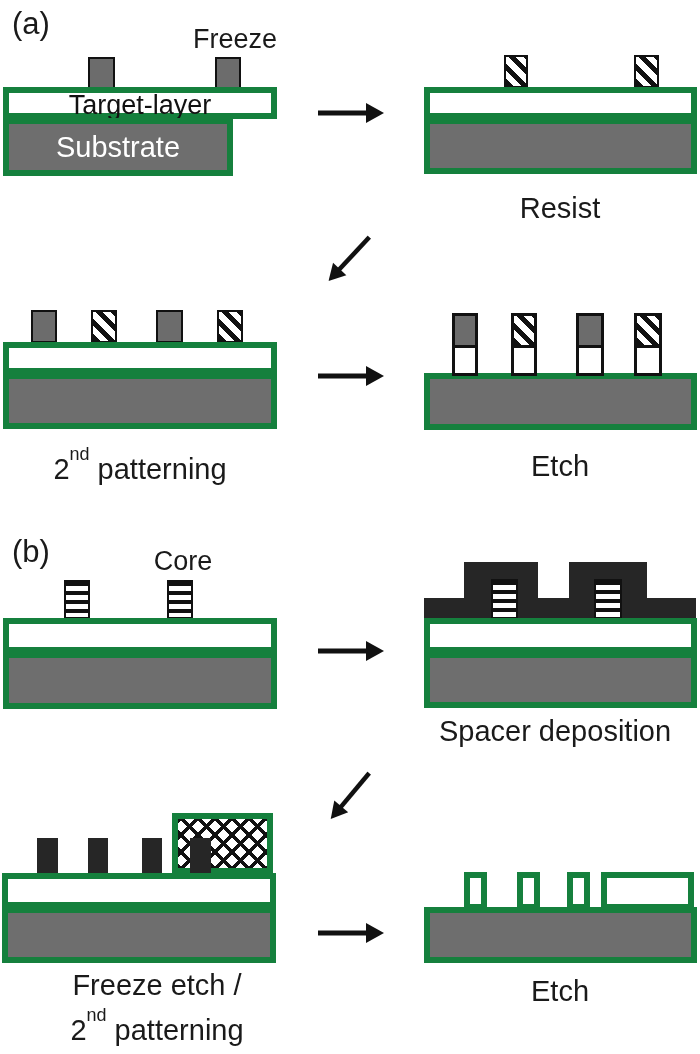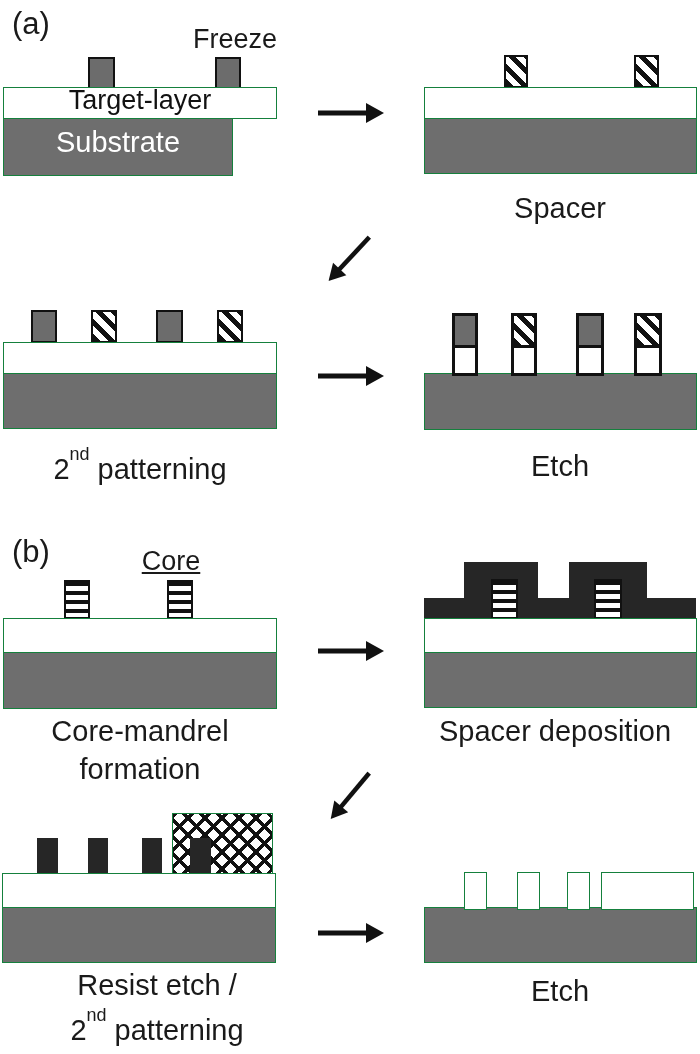--- a/index.html
+++ b/index.html
@@ -1,20 +1,20 @@
 <!DOCTYPE html>
 <html style="--substrate-gray: #6e6e6e; --resist-gray: #6c6c6c; --spacer-black: #262626; --outline-black: #111111; --background: #ffffff;"><head>
 <meta charset="utf-8">
 <style>
   html,body{margin:0;padding:0;background:#fff;}
   #canvas{
     position:relative;width:700px;height:1054px;background:#fff;
     font-family:"Liberation Sans",sans-serif;color:#111;overflow:hidden;
   }
-  .rect{position:absolute;box-sizing:border-box;border:1px solid #15803d;}
+  .rect{position:absolute;box-sizing:border-box;border:6px solid #15803d;}
   .gray-fill{background:var(--substrate-gray,#6e6e6e);}
   .resist-fill{background:var(--resist-gray,#6c6c6c);}
   .white-fill{background:#fff;}
   .black-fill{position:absolute;box-sizing:border-box;background:var(--spacer-black,#262626);}
   .bump{position:absolute;box-sizing:border-box;border:2px solid #111;}
   .hatch-diag{background:repeating-linear-gradient(45deg,#111 0 5px,#fff 5px 11px);}
   .hatch-horiz{background:repeating-linear-gradient(to bottom,#111 0 4px,#fff 4px 9px);}
   .crosshatch{
     background-color:#fff;
     background-image:
@@ -54,21 +54,21 @@
 
   <svg class="arrow" style="left:318px;top:103px;" width="66" height="20" viewBox="0 0 66 20">
     <line x1="0" y1="10" x2="50" y2="10" stroke="#111" stroke-width="5"></line>
     <polygon points="48,0 48,20 66,10" fill="#111"></polygon>
   </svg>
 
   <div class="bump hatch-diag" style="left:504px;top:55px;width:24px;height:33px;"></div>
   <div class="bump hatch-diag" style="left:634px;top:55px;width:25px;height:33px;"></div>
   <div class="rect white-fill" style="left:424px;top:87px;width:273px;height:32px;"></div>
   <div class="rect gray-fill" style="left:424px;top:118px;width:273px;height:56px;"></div>
-  <div class="caption" style="left:460px;top:189px;width:200px;">Spacer</div>
+  <div class="caption" style="left:460px;top:189px;width:200px;">Resist</div>
 
   <svg class="arrow" style="left:319px;top:249px;transform:rotate(133deg);" width="60" height="20" viewBox="0 0 66 20">
     <line x1="0" y1="10" x2="50" y2="10" stroke="#111" stroke-width="5"></line>
     <polygon points="48,0 48,20 66,10" fill="#111"></polygon>
   </svg>
 
   <div class="bump resist-fill" style="left:31px;top:310px;width:26px;height:33px;"></div>
   <div class="bump hatch-diag" style="left:91px;top:310px;width:26px;height:33px;"></div>
   <div class="bump resist-fill" style="left:156px;top:310px;width:27px;height:33px;"></div>
   <div class="bump hatch-diag" style="left:217px;top:310px;width:26px;height:33px;"></div>
@@ -92,30 +92,26 @@
   </div>
   <div class="pillar" style="left:576px;top:313px;width:28px;height:63px;">
     <div class="pillar-top resist-fill"></div>
   </div>
   <div class="pillar" style="left:634px;top:313px;width:28px;height:63px;">
     <div class="pillar-top hatch-diag"></div>
   </div>
   <div class="caption" style="left:460px;top:447px;width:200px;">Etch</div>
 
   <div class="panel-label" style="left:12px;top:534px;">(b)</div>
-  <div class="annot" style="left:116px;top:546px;width:110px;text-decoration:underline;">Core</div>
+  <div class="annot" style="left:128px;top:546px;width:110px;">Core</div>
 
   <div class="bump hatch-horiz" style="left:64px;top:580px;width:26px;height:39px;"></div>
   <div class="bump hatch-horiz" style="left:167px;top:580px;width:26px;height:39px;"></div>
   <div class="rect white-fill" style="left:3px;top:618px;width:274px;height:35px;"></div>
   <div class="rect gray-fill" style="left:3px;top:652px;width:274px;height:57px;"></div>
-  <div class="caption" style="left:10px;top:712px;width:260px;">
-    <div>Core-mandrel</div>
-    <div>formation</div>
-  </div>
 
   <svg class="arrow" style="left:318px;top:641px;" width="66" height="20" viewBox="0 0 66 20">
     <line x1="0" y1="10" x2="50" y2="10" stroke="#111" stroke-width="5"></line>
     <polygon points="48,0 48,20 66,10" fill="#111"></polygon>
   </svg>
 
   <div class="black-fill" style="left:424px;top:598px;width:272px;height:22px;"></div>
   <div class="black-fill" style="left:464px;top:562px;width:74px;height:58px;"></div>
   <div class="black-fill" style="left:569px;top:562px;width:78px;height:58px;"></div>
   <div class="bump hatch-horiz" style="left:491px;top:579px;width:27px;height:40px;"></div>
@@ -130,21 +126,21 @@
   </svg>
 
   <div class="rect crosshatch" style="left:172px;top:813px;width:101px;height:61px;z-index:1;"></div>
   <div class="black-fill" style="left:37px;top:838px;width:21px;height:35px;z-index:2;"></div>
   <div class="black-fill" style="left:88px;top:838px;width:20px;height:35px;z-index:2;"></div>
   <div class="black-fill" style="left:142px;top:838px;width:20px;height:35px;z-index:2;"></div>
   <div class="black-fill" style="left:190px;top:838px;width:21px;height:35px;z-index:2;"></div>
   <div class="rect white-fill" style="left:2px;top:873px;width:274px;height:35px;z-index:3;"></div>
   <div class="rect gray-fill" style="left:2px;top:907px;width:274px;height:56px;z-index:3;"></div>
   <div class="caption" style="left:22px;top:966px;width:270px;">
-    <div>Resist etch /</div>
+    <div>Freeze etch /</div>
     <div>
       <span>2</span><sup class="ord">nd</sup><span> patterning</span>
     </div>
   </div>
 
   <svg class="arrow" style="left:318px;top:923px;" width="66" height="20" viewBox="0 0 66 20">
     <line x1="0" y1="10" x2="50" y2="10" stroke="#111" stroke-width="5"></line>
     <polygon points="48,0 48,20 66,10" fill="#111"></polygon>
   </svg>
 

